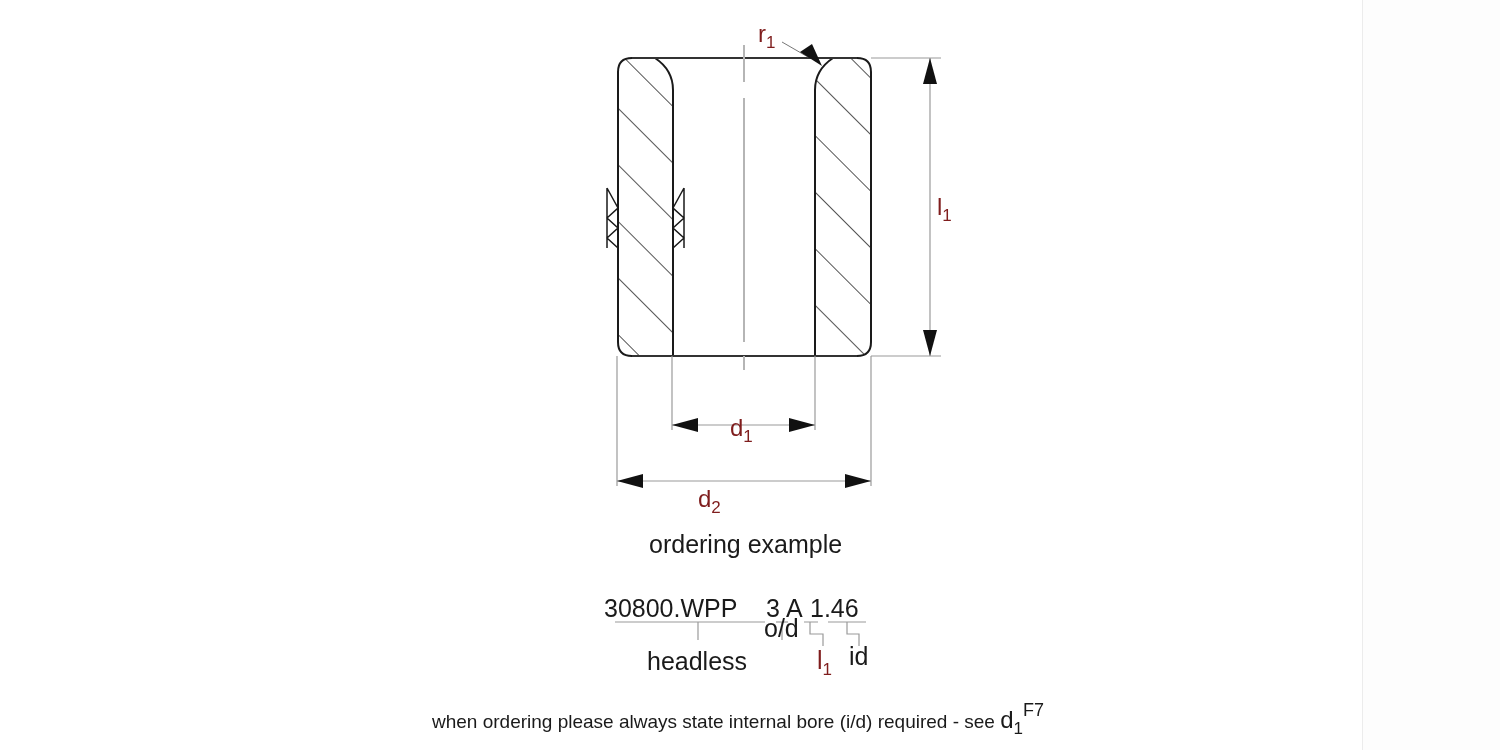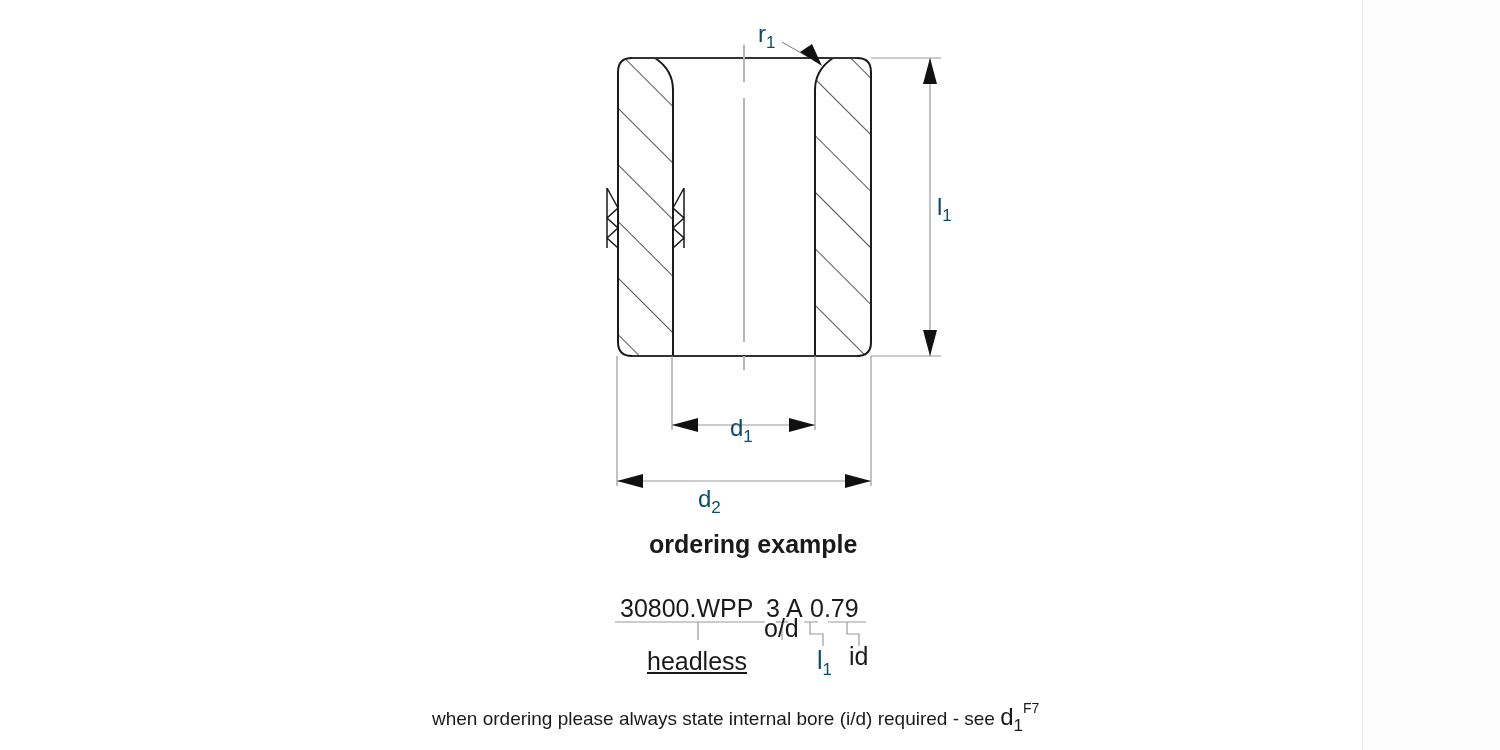--- a/index.html
+++ b/index.html
@@ -1,27 +1,27 @@
 <!DOCTYPE html>
 <html><head>
 <meta charset="utf-8">
 <style>
   html, body { margin: 0; padding: 0; background: #ffffff; }
   body { width: 1500px; height: 750px; position: relative; overflow: hidden; font-family: "Liberation Sans", sans-serif; color: #1a1a1a; }
   .page-edge { position: absolute; left: 1362px; top: 0; width: 1px; height: 750px; background: #ececec; }
   .right-pane { position: absolute; left: 1363px; top: 0; width: 137px; height: 750px; background: #fdfdfd; }
   svg.drawing { position: absolute; left: 0; top: 0; }
-  .lbl { position: absolute; font-size: 24px; line-height: 1; color: #0c4a6e; white-space: nowrap; }
+  .lbl { position: absolute; font-size: 24px; line-height: 1; color: #7f1d1d; white-space: nowrap; }
   .lbl sub { font-size: 17px; vertical-align: -6px; }
   .title { position: absolute; font-size: 25px; color: #1a1a1a; white-space: nowrap; }
   .code { position: absolute; font-size: 25px; color: #1a1a1a; white-space: nowrap; }
   .note { position: absolute; font-size: 19px; color: #1a1a1a; white-space: nowrap; }
   .note .d { font-size: 24px; }
   .note sub { font-size: 17px; vertical-align: -6px; }
-  .note sup { font-size: 14px; vertical-align: 12px; }
+  .note sup { font-size: 18px; vertical-align: 12px; }
 </style>
 </head>
 <body>
 
 <div class="page-edge"></div>
 <div class="right-pane"></div>
 
 <svg class="drawing" width="1500" height="750" viewBox="0 0 1500 750">
   <defs>
     <pattern id="hatch" patternUnits="userSpaceOnUse" width="40" height="40" patternTransform="rotate(-45)">
@@ -95,25 +95,25 @@
     <path d="M804,622 H818 M810,622 V634 H823 V646"></path>
     <path d="M828,622 H866 M847,622 V634 H859 V646"></path>
   </g>
 </svg>
 
 <div class="lbl" style="left:758px; top:22px;"><span>r</span><sub>1</sub></div>
 <div class="lbl" style="left:937px; top:195px;"><span>l</span><sub>1</sub></div>
 <div class="lbl" style="left:730px; top:416px;"><span>d</span><sub>1</sub></div>
 <div class="lbl" style="left:698px; top:487px;"><span>d</span><sub>2</sub></div>
 
-<div class="title" style="left:649px; top:530px;font-weight:bold;">ordering example</div>
+<div class="title" style="left:649px; top:530px;">ordering example</div>
 
-<div class="code" style="left:620px; top:594px;">30800.WPP</div>
+<div class="code" style="left:604px; top:594px;">30800.WPP</div>
 <div class="code" style="left:766px; top:594px;">3</div>
 <div class="code" style="left:786px; top:594px;">A</div>
-<div class="code" style="left:810px; top:594px;">0.79</div>
+<div class="code" style="left:810px; top:594px;">1.46</div>
 
-<div class="code" style="left:647px; top:647px;text-decoration:underline;">headless</div>
+<div class="code" style="left:647px; top:647px;">headless</div>
 <div class="code" style="left:764px; top:614px;">o/d</div>
 <div class="lbl" style="left:817px; top:648px; font-size:25px;"><span>l</span><sub>1</sub></div>
 <div class="code" style="left:849px; top:642px;">id</div>
 
 <div class="note" style="left:432px; top:700px;"><span>when ordering please always state internal bore (i/d) required - see</span> <span class="d">d</span><sub>1</sub><sup>F7</sup></div>
 
 </body></html>

